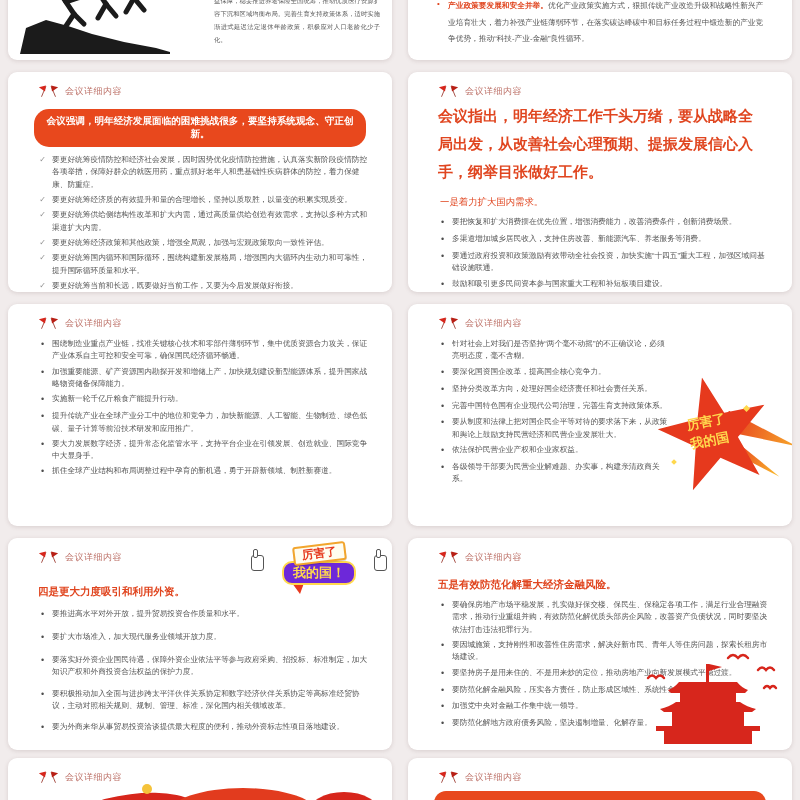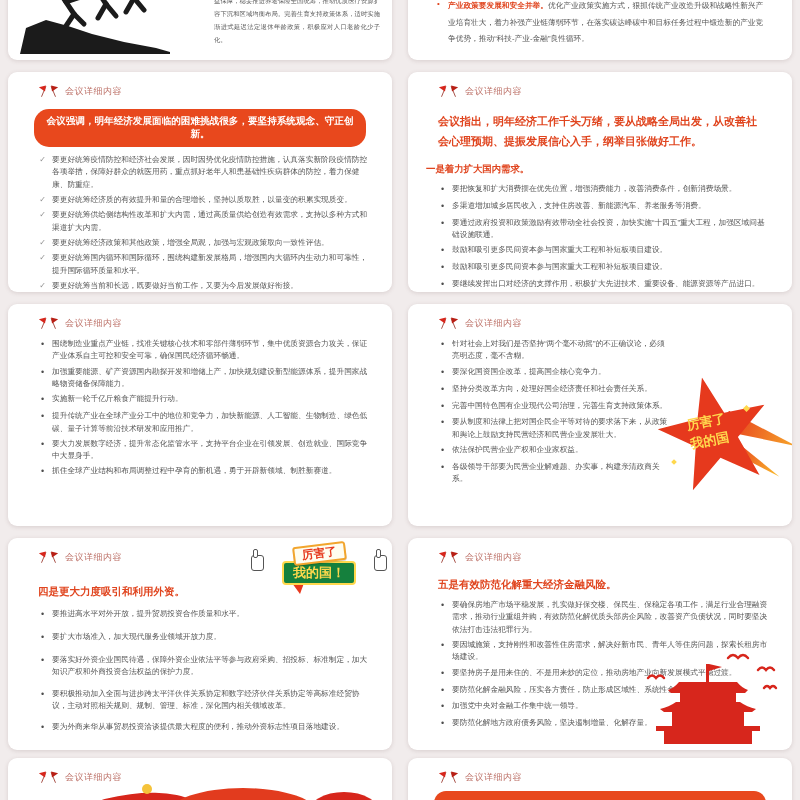--- a/index.html
+++ b/index.html
@@ -7,22 +7,22 @@
     font-family:"Liberation Sans",sans-serif;position:relative}
   .slide{position:absolute;width:384px;background:#fff;border-radius:9px;
     box-shadow:0 1px 4px rgba(120,90,90,.20);overflow:hidden}
   .shead{display:flex;align-items:center;gap:6px;padding:12px 0 0 30px}
   .flags{width:21px;height:15px;flex:none}
   .hlabel{font-size:9px;color:#bd7168;letter-spacing:.5px}
   .banner{margin:10px 26px 0;background:#e8481d;color:#fff;font-weight:bold;
     font-size:9.6px;text-align:center;padding:6px 8px;border-radius:15px;line-height:1.35}
   .banner.stub{min-height:24px}
   .stitle{margin:13px 30px 0;color:#e0451f;font-weight:bold;font-size:10.5px}
-  .sintro{margin:12px 30px 0;color:#e0451f;font-weight:bold;font-size:11px;line-height:1.85}
-  .ssub{margin:11px 18px 0;color:#e0451f;font-weight:bold;font-size:9.4px}
+  .sintro{margin:3px 30px 0;color:#e0451f;font-weight:bold;font-size:15px;line-height:1.85}
+  .ssub{margin:11px 32px 0;color:#e0451f;font-weight:normal;font-size:9.4px}
   .blist{margin:7px 24px 0 30px}
   .bi{display:flex;gap:5px;font-size:7.7px;color:#565656;line-height:1.6;margin-top:3px}
   .mk{flex:none;width:9px;color:#8f8f8f;font-size:8px;line-height:1.55;text-align:center}
   .blist.dots .mk{color:#4c4c4c;font-size:9px}
   .blist.spread .bi{margin-top:9px}
   .bt{flex:1}
   .lead{color:#e0451f;font-weight:bold}
   
   .climb-art{position:absolute;left:12px;bottom:6px;width:150px;height:78px}
   .s1text{position:absolute;left:206px;right:12px;bottom:13px;font-size:6.3px;
@@ -41,22 +41,22 @@
     clip-path:polygon(0 0,100% 38%,10% 100%);transform:rotate(22deg)}
   .trail2{position:absolute;left:70px;top:80px;width:56px;height:11px;
     background:linear-gradient(90deg,#e6391d,#fbc02d);
     clip-path:polygon(0 0,100% 45%,8% 100%);transform:rotate(34deg)}
   .spark{position:absolute;width:5px;height:5px;background:#ffd84d;transform:rotate(45deg)}
   
   .bubblebadge{position:absolute;left:248px;top:5px;width:126px;text-align:center}
   .ribbon{display:inline-block;transform:rotate(-7deg);background:#fffdf0;
     border:2px solid #f2a52d;color:#e6391d;font-weight:bold;font-size:11.5px;
     padding:0 7px;border-radius:3px;position:relative;z-index:2;box-shadow:0 1px 0 rgba(0,0,0,.15)}
-  .bmain{margin-top:-4px;background:#15803d;border:2px solid #ffd84d;color:#ffd84d;
-    font-weight:bold;font-size:13px;padding:1px 9px;border-radius:4px;display:inline-block;
+  .bmain{margin-top:-4px;background:#6d28d9;border:2px solid #ffd84d;color:#ffd84d;
+    font-weight:bold;font-size:13px;padding:1px 9px;border-radius:10px;display:inline-block;
     position:relative;z-index:1}
   .btail{width:0;height:0;border-left:8px solid transparent;border-right:4px solid transparent;
     border-top:11px solid #e8391d;margin:-2px 0 0 36px}
   .hand{position:absolute;width:13px;height:16px;background:#fff;border:1.5px solid #555;
     border-radius:3px}
   .hand .thumb{position:absolute;top:-7px;left:1px;width:5px;height:9px;background:#fff;
     border:1.5px solid #555;border-radius:2px}
   .hand.left{left:-5px;top:12px}.hand.right{right:-5px;top:12px}
   
   .temple-art{position:absolute;right:8px;bottom:4px;width:152px;height:94px}

